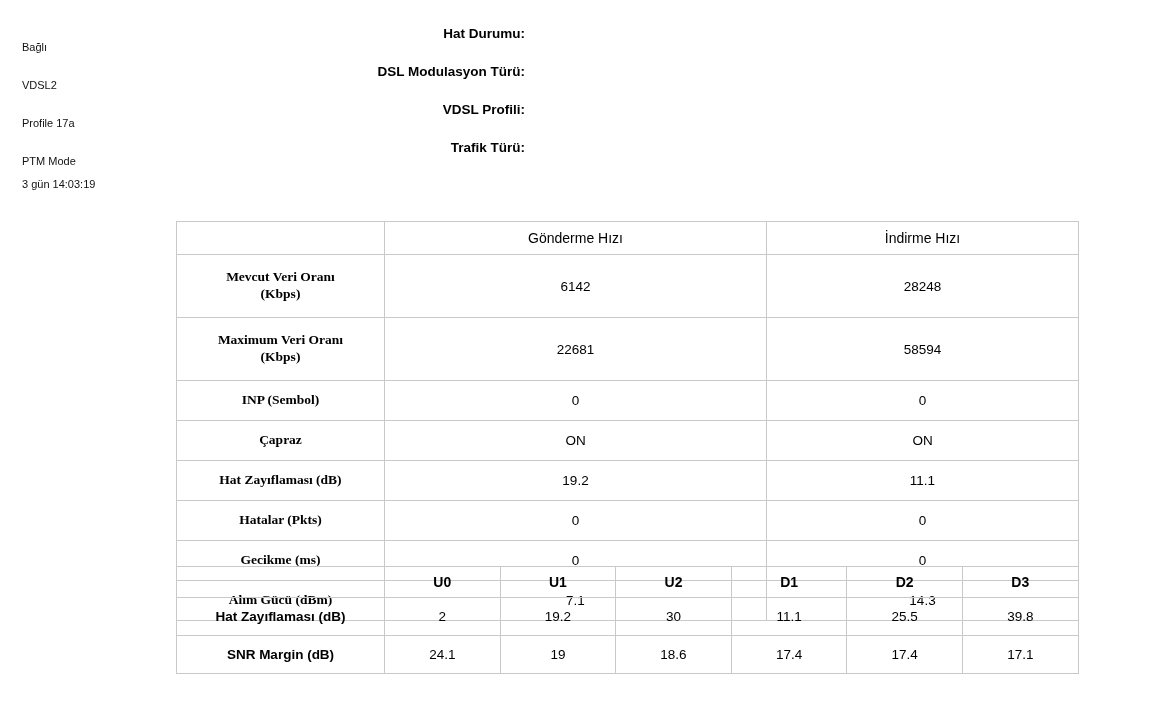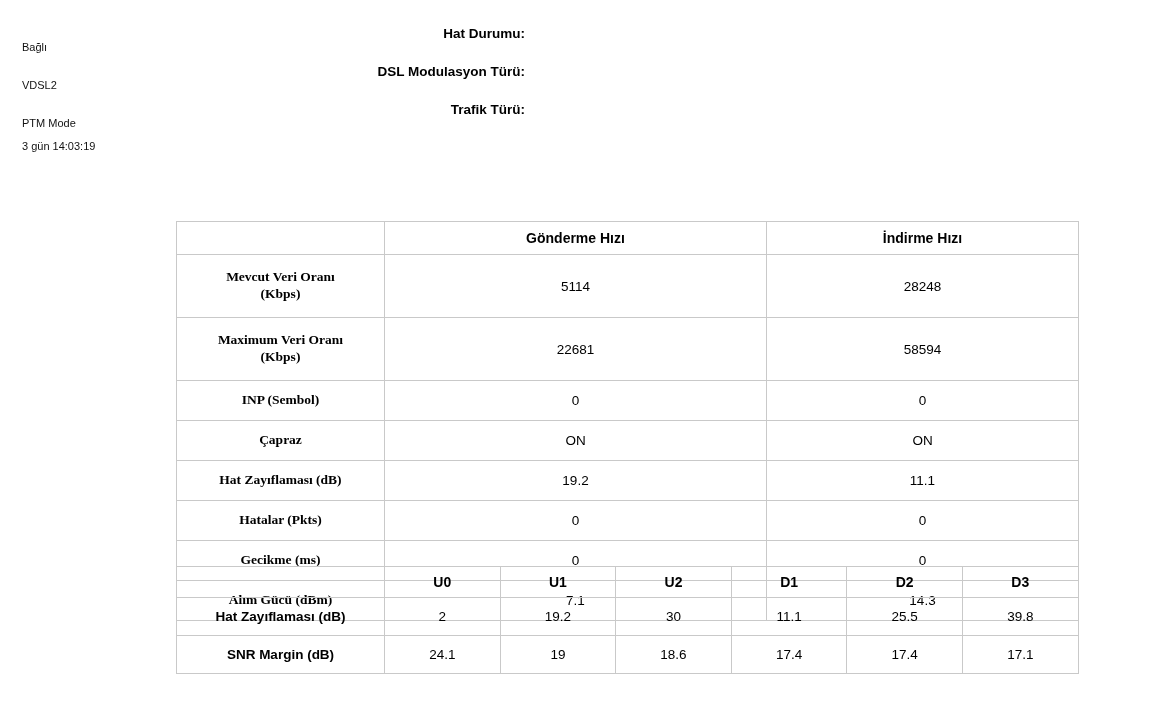--- a/index.html
+++ b/index.html
@@ -68,21 +68,21 @@
     left: 176px;
     top: 195px;
     width: 902px;
   }
   #main-stats-table col.c-label { width: 208px; }
   #main-stats-table col.c-up    { width: 382px; }
   #main-stats-table col.c-down  { width: 312px; }
 
   #main-stats-table thead th {
     height: 32px;
-    font-weight: bold;
+    font-weight: normal;
     font-size: 14px;
   }
   #main-stats-table thead th.blank { }
   #main-stats-table tbody td {
     height: 31px;
   }
   #main-stats-table tbody td.rowlabel {
     font-weight: bold;
     line-height: 1.25;
     padding: 4px 6px;
@@ -120,20 +120,24 @@
 <div class="page">
 
   <div class="summary">
     <div class="summary-row">
       <div class="summary-label">Hat Durumu:</div>
       <div class="summary-value">Bağlı</div>
     </div>
     <div class="summary-row">
       <div class="summary-label">DSL Modulasyon Türü:</div>
       <div class="summary-value">VDSL2</div>
+    </div>
+    <div class="summary-row">
+      <div class="summary-label">VDSL Profili:</div>
+      <div class="summary-value">Profile 17a</div>
     </div>
     <div class="summary-row">
       <div class="summary-label">Trafik Türü:</div>
       <div class="summary-value">PTM Mode</div>
     </div>
     <div class="summary-row">
       <div class="summary-value">3 gün 14:03:19</div>
     </div>
   </div>
 
@@ -149,21 +153,21 @@
         <th>Gönderme Hızı</th>
         <th>İndirme Hızı</th>
       </tr>
     </thead>
     <tbody>
       <tr class="tall">
         <td class="rowlabel">
           <div>Mevcut Veri Oranı</div>
           <div>(Kbps)</div>
         </td>
-        <td>5114</td>
+        <td>6142</td>
         <td>28248</td>
       </tr>
       <tr class="tall">
         <td class="rowlabel">
           <div>Maximum Veri Oranı</div>
           <div>(Kbps)</div>
         </td>
         <td>22681</td>
         <td>58594</td>
       </tr>

